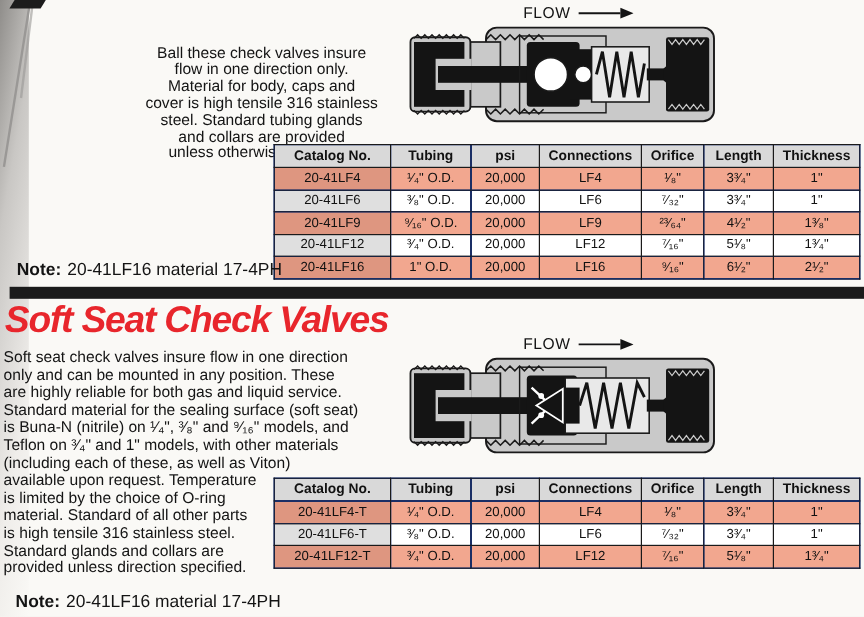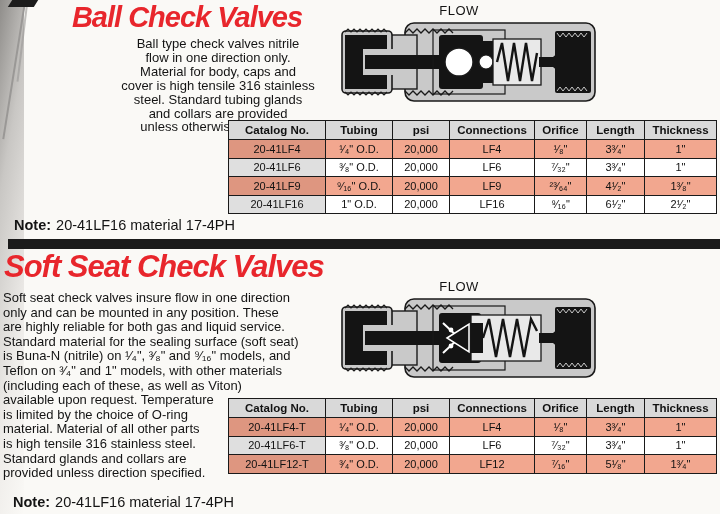--- a/index.html
+++ b/index.html
@@ -32,21 +32,21 @@
     line-height:1.05;white-space:nowrap;
   }
   .sec-title.t1{left:52px;top:2px;width:270px;text-align:center;font-size:29px;}
   .sec-title.t2{left:4px;top:251px;font-size:31px;}
   
   .desc{position:absolute;color:#141414;}
   .desc.d1{left:88px;top:37px;width:260px;text-align:center;font-size:13px;line-height:13.9px;}
   .desc.d2{left:3px;top:291px;width:350px;text-align:left;font-size:13px;line-height:14.6px;}
   
   .flow{position:absolute;display:flex;align-items:center;gap:6px;
-        font-size:13px;color:#141414;letter-spacing:.5px;flex-direction:column;}
+        font-size:13px;color:#141414;letter-spacing:.5px;}
   .flow.f1{left:436px;top:3px;}
   .flow.f2{left:436px;top:279px;}
   .flow svg{display:block;}
   
   .valve-svg{position:absolute;width:256px;height:84px;}
   .valve-svg.v1{left:341px;top:21px;}
   .valve-svg.v2{left:341px;top:297px;}
   
   table.spec{
     position:absolute;left:228px;width:488px;
@@ -79,24 +79,23 @@
 </head>
 <body>
 
 <div class="page">
 
   <div class="page-edge"></div>
   <div class="edge-line l1"></div>
   <div class="edge-line l2"></div>
   <div class="corner-mark"></div>
 
-  <h1 class="sec-title t1" style="color:#e8262c">Ball Check Valves</h1>
 
   <div class="desc d1">
-      <div>Ball type check valves nitrile</div>
+      <div>Ball these check valves insure</div>
       <div>flow in one direction only.</div>
       <div>Material for body, caps and</div>
       <div>cover is high tensile 316 stainless</div>
       <div>steel. Standard tubing glands</div>
       <div>and collars are provided</div>
       <div>unless otherwise specified.</div>
     </div>
 
   <div class="flow f1">
     <span>FLOW</span>
@@ -184,20 +183,29 @@
         <tr>
           <td>20-41LF9</td>
           <td>⁹⁄₁₆" O.D.</td>
           <td>20,000</td>
           <td>LF9</td>
           <td>²³⁄₆₄"</td>
           <td>4¹⁄₂"</td>
           <td>1³⁄₈"</td>
         </tr>
         <tr>
+          <td>20-41LF12</td>
+          <td>³⁄₄" O.D.</td>
+          <td>20,000</td>
+          <td>LF12</td>
+          <td>⁷⁄₁₆"</td>
+          <td>5¹⁄₈"</td>
+          <td>1³⁄₄"</td>
+        </tr>
+        <tr>
           <td>20-41LF16</td>
           <td>1" O.D.</td>
           <td>20,000</td>
           <td>LF16</td>
           <td>⁹⁄₁₆"</td>
           <td>6¹⁄₂"</td>
           <td>2¹⁄₂"</td>
         </tr>
       </tbody>
   </table>
@@ -213,21 +221,21 @@
   <div class="desc d2">
       <div>Soft seat check valves insure flow in one direction</div>
       <div>only and can be mounted in any position. These</div>
       <div>are highly reliable for both gas and liquid service.</div>
       <div>Standard material for the sealing surface (soft seat)</div>
       <div>is Buna-N (nitrile) on ¹⁄₄", ³⁄₈" and ⁹⁄₁₆" models, and</div>
       <div>Teflon on ³⁄₄" and 1" models, with other materials</div>
       <div>(including each of these, as well as Viton)</div>
       <div>available upon request. Temperature</div>
       <div>is limited by the choice of O-ring</div>
-      <div>material. Material of all other parts</div>
+      <div>material. Standard of all other parts</div>
       <div>is high tensile 316 stainless steel.</div>
       <div>Standard glands and collars are</div>
       <div>provided unless direction specified.</div>
     </div>
 
   <div class="flow f2">
     <span>FLOW</span>
     <svg width="46" height="10" viewBox="0 0 46 10">
       <line x1="0" y1="5" x2="35" y2="5" stroke="#141414" stroke-width="1.6"></line>
       <polygon points="35,0.5 46,5 35,9.5" fill="#141414"></polygon>

